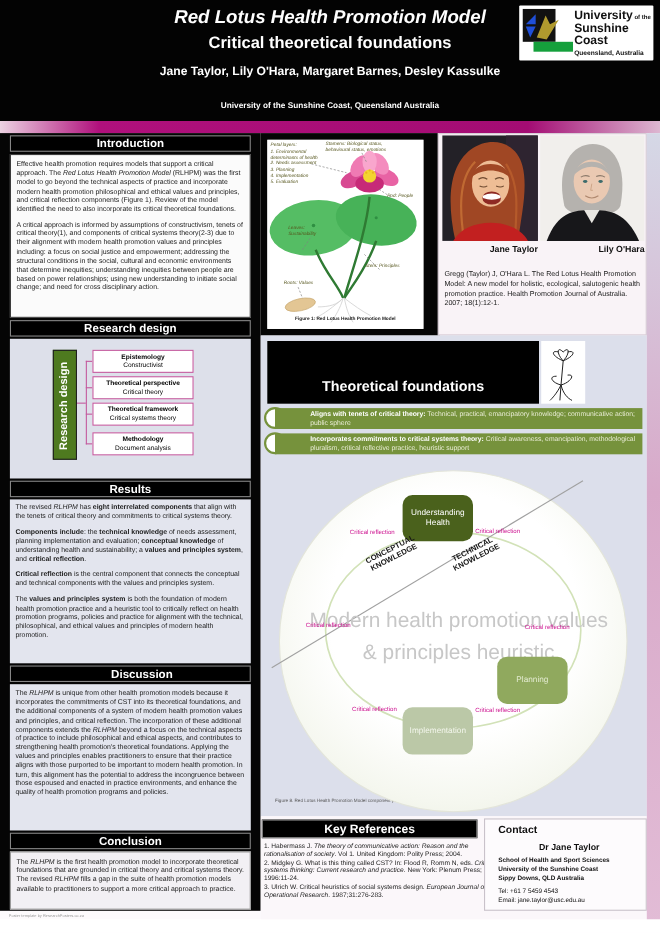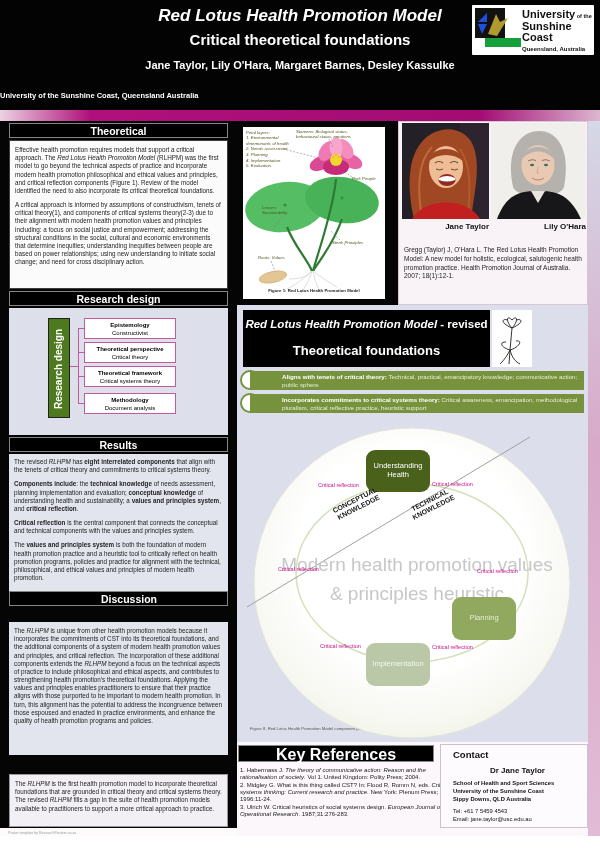--- a/index.html
+++ b/index.html
@@ -6,21 +6,21 @@
   .poster{position:relative;width:600px;height:836px;overflow:hidden;background:#fdfafc;
           font-family:"Liberation Sans","DejaVu Sans",sans-serif;-webkit-font-smoothing:antialiased;}
   .abs{position:absolute;}
   .b{font-weight:700;}
   .i{font-style:italic;}
   
   .hdr{left:0;top:0;width:600px;height:110px;background:#030303;color:#fff;}
   .hdr-t1{left:0;top:6px;width:600px;text-align:center;font-size:17px;font-weight:700;font-style:italic;}
   .hdr-t2{left:0;top:31px;width:600px;text-align:center;font-size:15px;font-weight:700;}
   .hdr-t3{left:0;top:59px;width:600px;text-align:center;font-size:11px;font-weight:700;}
-  .hdr-t4{left:0;top:91px;width:600px;text-align:left;font-size:7.5px;font-weight:700;}
+  .hdr-t4{left:0;top:91px;width:600px;text-align:center;font-size:7.5px;font-weight:700;}
   .logo{left:472px;top:5px;width:122px;height:50px;background:#fff;border-radius:1px;color:#111;}
   .logo-text{position:absolute;left:50px;top:4px;line-height:1.05;}
   .logo-l1{font-size:11px;font-weight:700;}
   .logo-l1 small{font-size:5.5px;font-weight:700;}
   .logo-l3{font-size:6px;font-weight:700;margin-top:2px;}
   .mag-bar{left:0;top:110px;width:600px;height:11px;
     background:linear-gradient(90deg,#ecd2e2 0%,#b0107c 15%,#a30c73 80%,#ddb7d1 100%);}
   
   .leftcol{left:0;top:121px;width:237px;height:707px;background:#050505;}
   .sec-h{left:9px;width:219px;height:15px;background:#000;color:#fff;font-weight:700;font-size:10.5px;
@@ -62,21 +62,21 @@
   .bcircle{width:20px;height:20px;border-radius:50%;background:#fff;border:2px solid #76923c;box-sizing:border-box;left:240px;}
   
   .dbox{border-radius:9px;color:#fff;font-size:7.5px;display:flex;align-items:center;justify-content:center;
         text-align:center;line-height:1.15;z-index:3;}
   .crit{color:#cc0e8e;font-size:6px;z-index:4;white-space:nowrap;transform:scale(.92);transform-origin:0 0;}
   .know{z-index:3;font-size:7px;font-weight:700;color:#161616;text-align:center;line-height:1.2;transform:rotate(-27deg);}
   .watermark{left:277px;top:551px;width:280px;z-index:2;color:#c7c7c7;font-size:19px;line-height:1.5;text-align:center;}
   .diag-cap{left:250px;top:726px;width:300px;font-size:6px;color:#555;transform:scale(.7);transform-origin:0 0;}
   
   .bottom-strip{left:237px;top:742px;width:351px;height:96px;background:#fbf7fa;}
-  .refs-h{left:238px;top:745px;width:196px;height:17px;background:#000;color:#fff;font-weight:700;font-size:16px;
+  .refs-h{left:238px;top:745px;width:196px;height:17px;background:#000;color:#fff;font-weight:700;font-size:11px;
           text-align:center;line-height:17px;border:1px solid #888;box-sizing:border-box;}
   .refs{left:240px;top:767px;width:215px;font-size:6px;line-height:1.22;color:#222;}
   .refs p{margin:0;}
   .contact{left:440px;top:744px;width:148px;height:84px;background:#fdfbfd;border:1px solid #c9c2ca;
            box-sizing:border-box;padding:4px 6px 0 12px;color:#111;}
   .contact .c-h{font-size:9.5px;font-weight:700;}
   .contact .c-n{font-size:8px;font-weight:700;margin-top:6px;padding-left:37px;}
   .contact .c-o{font-size:5.8px;font-weight:700;line-height:1.35;margin-top:5px;}
   .contact .c-t{font-size:5.8px;line-height:1.35;margin-top:5px;}
   .right-strip{left:588px;top:121px;width:12px;height:727px;
@@ -107,21 +107,21 @@
         <div class="logo-l1"><span>University</span><small> of the</small></div>
         <div class="logo-l1">Sunshine Coast</div>
         <div class="logo-l3">Queensland, Australia</div>
       </div>
     </div>
   </div>
   <div class="abs mag-bar"></div>
 
   <div class="abs leftcol"></div>
 
-  <div class="abs sec-h" style="top:123px;">Theoretical</div>
+  <div class="abs sec-h" style="top:123px;">Introduction</div>
   <div class="abs txtbox white-box" style="top:140px;height:149px;">
     <p><span>Effective health promotion requires models that support a critical approach. The </span><span class="i">Red Lotus Health Promotion Model</span><span> (RLHPM) was the first model to go beyond the technical aspects of practice and incorporate modern health promotion philosophical and ethical values and principles, and critical reflection components (Figure 1). Review of the model identified the need to also incorporate its critical theoretical foundations.</span></p>
     <p>A critical approach is informed by assumptions of constructivism, tenets of critical theory(1), and components of critical systems theory(2-3) due to their alignment with modern health promotion values and principles including: a focus on social justice and empowerment; addressing the structural conditions in the social, cultural and economic environments that determine inequities; understanding inequities between people are based on power relationships; using new understanding to initiate social change; and need for cross disciplinary action.</p>
   </div>
 
   <div class="abs sec-h" style="top:291px;">Research design</div>
   <div class="abs rd-box"></div>
   <div class="abs rd-green">
     <div class="rd-vlabel">Research design</div>
   </div>
@@ -149,25 +149,26 @@
   </div>
 
   <div class="abs sec-h" style="top:437px;">Results</div>
   <div class="abs txtbox lav-box" style="top:454px;height:149px;padding-top:4px;">
     <p><span>The revised </span><span class="i">RLHPM</span><span> has </span><span class="b">eight interrelated components</span><span> that align with the tenets of critical theory and commitments to critical systems theory.</span></p>
     <p><span class="b">Components include</span><span>: the </span><span class="b">technical knowledge</span><span> of needs assessment, planning implementation and evaluation; </span><span class="b">conceptual knowledge</span><span> of understanding health and sustainability; a </span><span class="b">values and principles system</span><span>, and </span><span class="b">critical reflection</span><span>.</span></p>
     <p><span class="b">Critical reflection</span><span> is the central component that connects the conceptual and technical components with the values and principles system.</span></p>
     <p><span>The </span><span class="b">values and principles system</span><span> is both the foundation of modern health promotion practice and a heuristic tool to critically reflect on health promotion programs, policies and practice for alignment with the technical, philosophical, and ethical values and principles of modern health promotion.</span></p>
   </div>
 
-  <div class="abs sec-h" style="top:591px;padding-left:21px;">Discussion</div>
+  <div class="abs sec-h" style="top:605px;padding-left:21px;">Discussion</div>
   <div class="abs txtbox lav-box" style="top:622px;height:133px;">
     <p><span>The </span><span class="i">RLHPM</span><span> is unique from other health promotion models because it incorporates the commitments of CST into its theoretical foundations, and the additional components of a system of modern health promotion values and principles, and critical reflection.  The incorporation of these additional components extends the </span><span class="i">RLHPM</span><span> beyond a focus on the technical aspects of practice to include philosophical and ethical aspects, and contributes to strengthening health promotion's theoretical foundations. Applying the values and principles enables practitioners to ensure that their practice aligns with those purported to be important to modern health promotion. In turn, this alignment has the potential to address the incongruence between those espoused and enacted in practice environments, and enhance the quality of health promotion programs and policies.</span></p>
   </div>
 
+  <div class="abs sec-h" style="top:757px;">Conclusion</div>
   <div class="abs txtbox" style="top:774px;height:53px;background:#f2f0f4;border:1px solid #999;">
     <p><span>The </span><span class="i">RLHPM</span><span> is the first health promotion model to incorporate theoretical foundations that are grounded in critical theory and critical systems theory. The revised </span><span class="i">RLHPM</span><span> fills a gap in the suite of health promotion models available to practitioners to support a more critical approach to practice.</span></p>
   </div>
 
   <div class="abs lotus-panel"></div>
   <div class="abs lotus-box">
     <svg width="142" height="172" viewBox="0 0 142 172">
       <rect width="142" height="172" fill="#ffffff"></rect>
       <ellipse cx="42" cy="80" rx="40" ry="25" fill="#55bd64" transform="rotate(-7 42 80)"></ellipse>
       <ellipse cx="99" cy="73" rx="37" ry="23" fill="#47b258" transform="rotate(8 99 73)"></ellipse>
@@ -251,21 +252,20 @@
     <path d="M6,96 C16,70 30,68 47,68 C64,68 78,70 90,96 Z" fill="#17171a"></path>
     <path d="M40,68 L47,80 L54,68 Z" fill="#e8e6e2"></path>
   </svg>
   <div class="abs pname" style="left:402px;width:87px;">Jane Taylor</div>
   <div class="abs pname" style="left:491px;width:95px;">Lily O'Hara</div>
   <div class="abs citation">Gregg (Taylor) J, O'Hara L. The Red Lotus Health Promotion Model: A new model for holistic, ecological, salutogenic health promotion practice. Health Promotion Journal of Australia. 2007; 18(1):12-1.</div>
 
   <div class="abs lav-panel"></div>
 
   <div class="abs model-title">
-    <div class="mt1"><span class="i">Red Lotus Health Promotion Model</span><span> - revised</span></div>
     <div class="mt2">Theoretical foundations</div>
   </div>
   <div class="abs sketch-box">
     <svg width="40" height="57" viewBox="0 0 40 57">
       <g stroke="#1d1d1d" stroke-width=".9" fill="none">
         <path d="M20,18 C14,12 14,4 20,10 C26,4 26,12 20,18 Z"></path>
         <path d="M20,18 C10,14 8,8 16,10"></path>
         <path d="M20,18 C30,14 32,8 24,10"></path>
         <line x1="20" y1="18" x2="18" y2="40"></line>
         <path d="M18,40 C10,38 6,32 14,32"></path>

